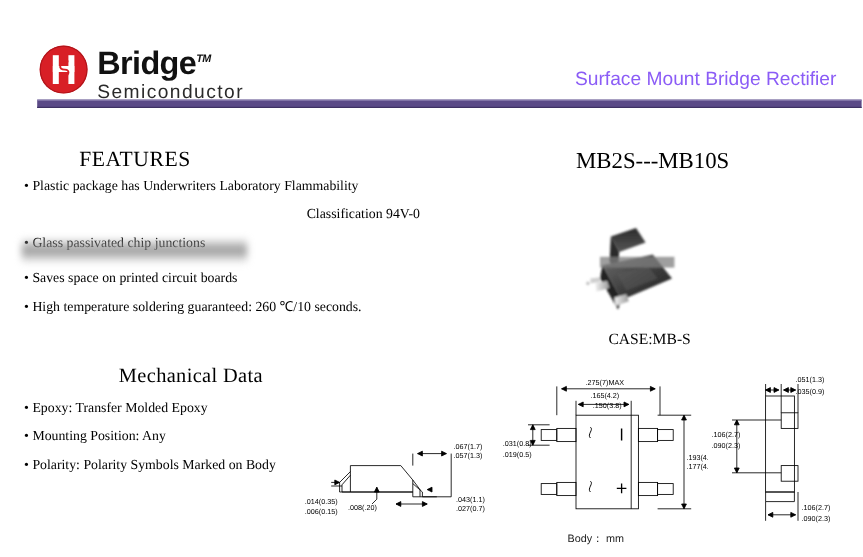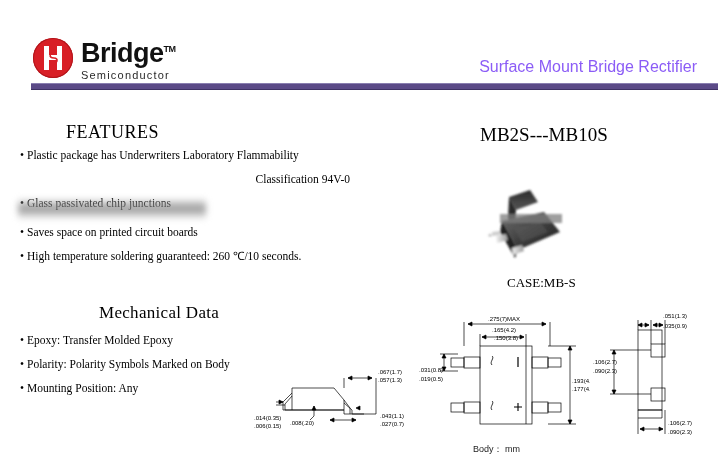--- a/index.html
+++ b/index.html
@@ -67,24 +67,25 @@
     font-size: 27px;
     line-height: 27px;
     color: #111111;
     letter-spacing: -0.5px;
   }
   .logo-tm {
     font-family: "Liberation Sans", sans-serif;
     font-size: 9px;
     vertical-align: super;
     font-weight: bold;
+    font-style: italic;
   }
   .logo-sub {
     font-family: "Liberation Sans", sans-serif;
-    font-size: 11px;
+    font-size: 16px;
     color: #2a2a2a;
     letter-spacing: 1.2px;
     margin-top: 2px;
   }
   .header-title {
     position: absolute;
     right: 22px;
     top: 58px;
     font-family: "Liberation Sans", sans-serif;
     font-size: 16px;
@@ -255,22 +256,22 @@
     <div class="row" style="margin-top:16px"><span class="dot">•</span><span>Saves space on printed circuit boards</span></div>
     <div class="row"><span class="dot">•</span><span>High temperature soldering guaranteed: 260 ℃/10 seconds.</span></div>
   </div>
 
   <div class="smudge"></div>
 
   <div class="mech-title">Mechanical Data</div>
 
   <div class="bullet-list" id="mech-list">
     <div class="row"><span class="dot">•</span><span>Epoxy: Transfer Molded Epoxy</span></div>
+    <div class="row"><span class="dot">•</span><span>Mounting Position: Any</span></div>
     <div class="row"><span class="dot">•</span><span>Polarity: Polarity Symbols Marked on Body</span></div>
-    <div class="row"><span class="dot">•</span><span>Mounting Position: Any</span></div>
   </div>
 
 
   <div class="part-title">MB2S---MB10S</div>
 
   <svg class="case-photo" viewBox="0 0 110 82">
     <defs>
       <linearGradient id="gbody" x1="0" y1="0" x2="1" y2="1">
         <stop offset="0%" stop-color="#6f6f6f"></stop>
         <stop offset="55%" stop-color="#3c3c3c"></stop>

